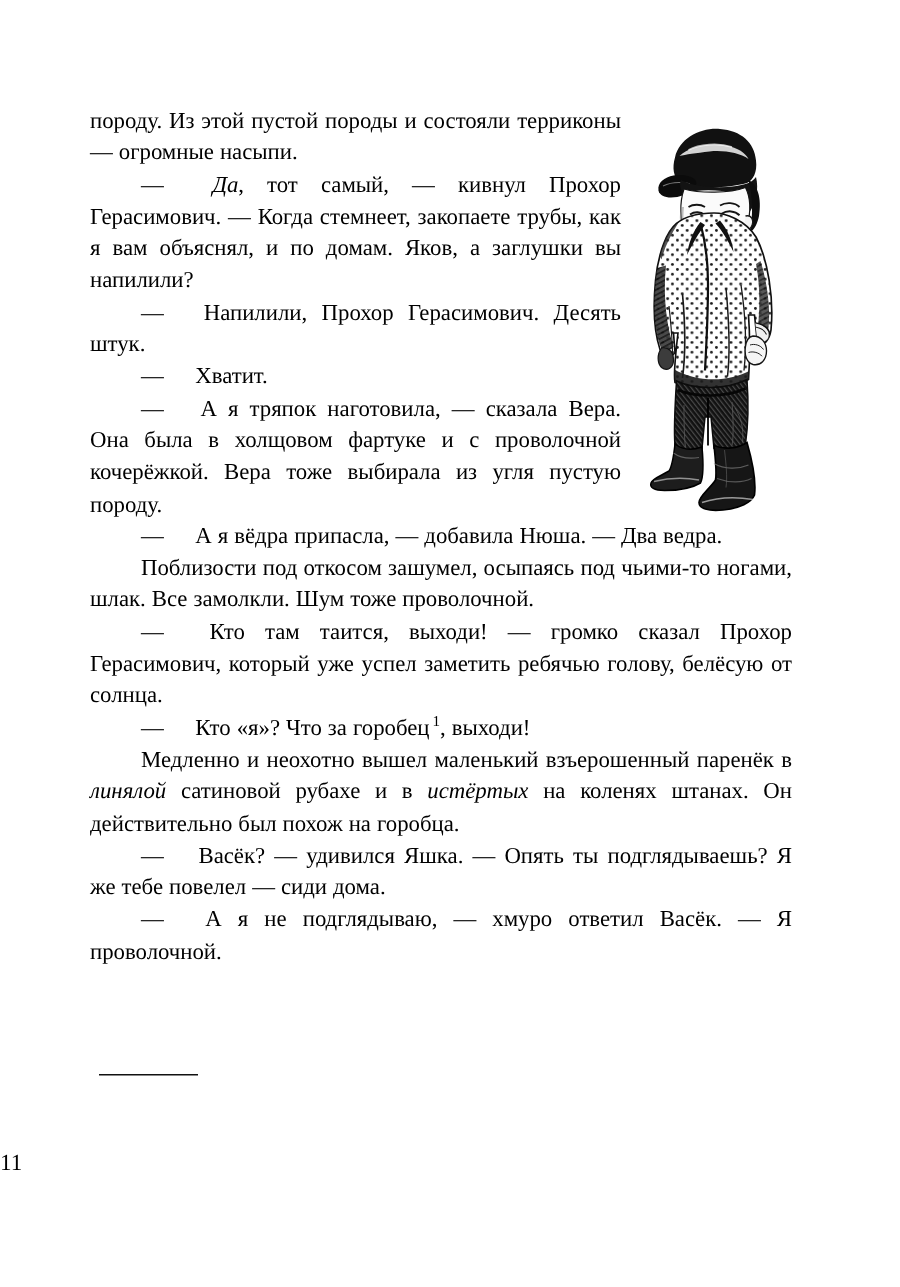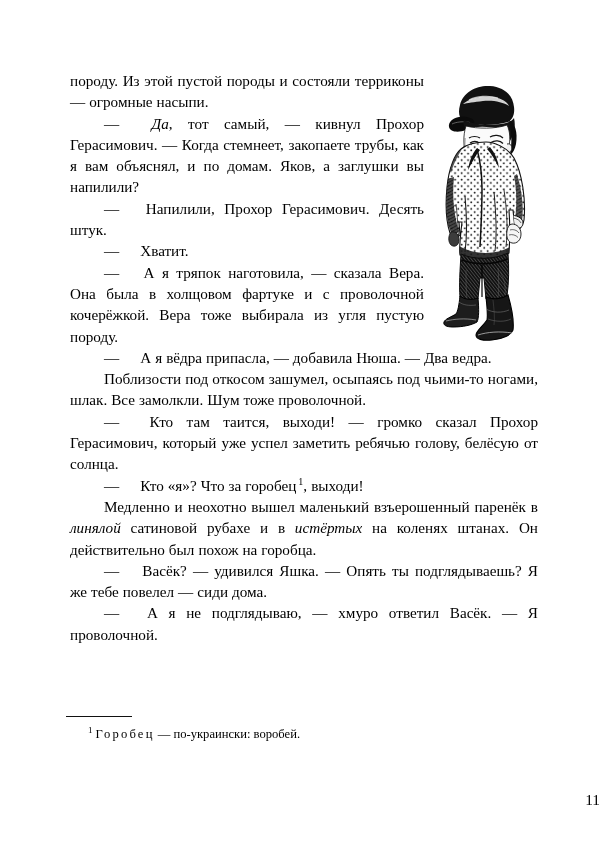--- a/index.html
+++ b/index.html
@@ -22,21 +22,21 @@
   .page {
     position: absolute;
     left: 0; top: 0;
     width: 600px;
     height: 858px;
     background: #ffffff;
   }
 
   .text-column {
     position: absolute;
-    left: 70px;
+    left: 60px;
     top: 70px;
     width: 468px;   
   }
 
   
   .illustration {
     float: right;
     width: 104px;
     height: 268px;
     margin: 4px 0 2px 10px;
@@ -104,23 +104,23 @@
     padding-right: 3px;
   }
   .fn-term {
     letter-spacing: 2.2px;
   }
 
   
   .folio {
     position: absolute;
     left: 0;
-    top: 790px;
+    top: 766px;
     width: 600px;
-    text-align: right;
+    text-align: left;
     font-size: 15.4px;
     line-height: 19px;
   }
 </style>
 </head>
 <body>
 
 <div class="page">
 
   <div class="text-column">
@@ -268,20 +268,17 @@
         <p class="para"><span>— </span><span class="dash-gap"></span><span>Кто «я»? Что за горобец</span><sup class="fnref">1</sup><span>, выходи!</span></p>
         <p class="para"><span>Медленно и неохотно вышел маленький взъерошенный паренёк в </span><i class="it">линялой</i><span> сатиновой рубахе и в </span><i class="it">истёртых</i><span> на коленях штанах. Он действительно был похож на горобца.</span></p>
         <p class="para"><span>— </span><span class="dash-gap"></span><span>Васёк? — удивился Яшка. — Опять ты подглядываешь? Я же тебе повелел — сиди дома.</span></p>
         <p class="para"><span>— </span><span class="dash-gap"></span><span>А я не подглядываю, — хмуро ответил Васёк. — Я проволочной.</span></p>
       </div>
 
   </div>
 
   <div class="footnote-block">
     <div class="footnote-rule"></div>
-    <p class="footnote-text">
-      <span class="fn-num">1</span><span class="fn-term">Горобец</span><span> — по-украински: воробей.</span>
-    </p>
   </div>
 
   <div class="folio">11</div>
 
 </div>
 
 </body></html>

